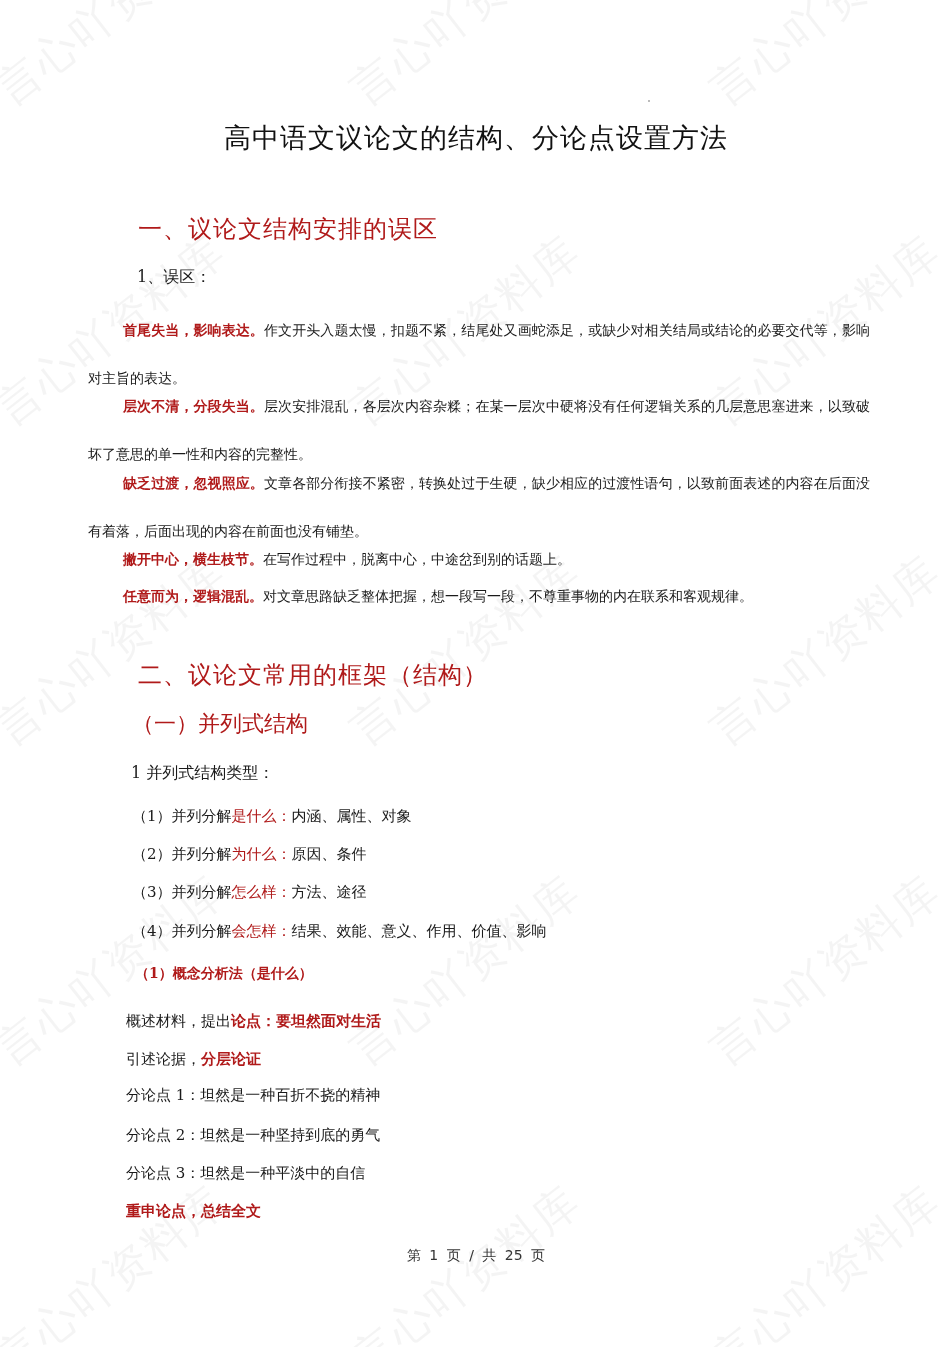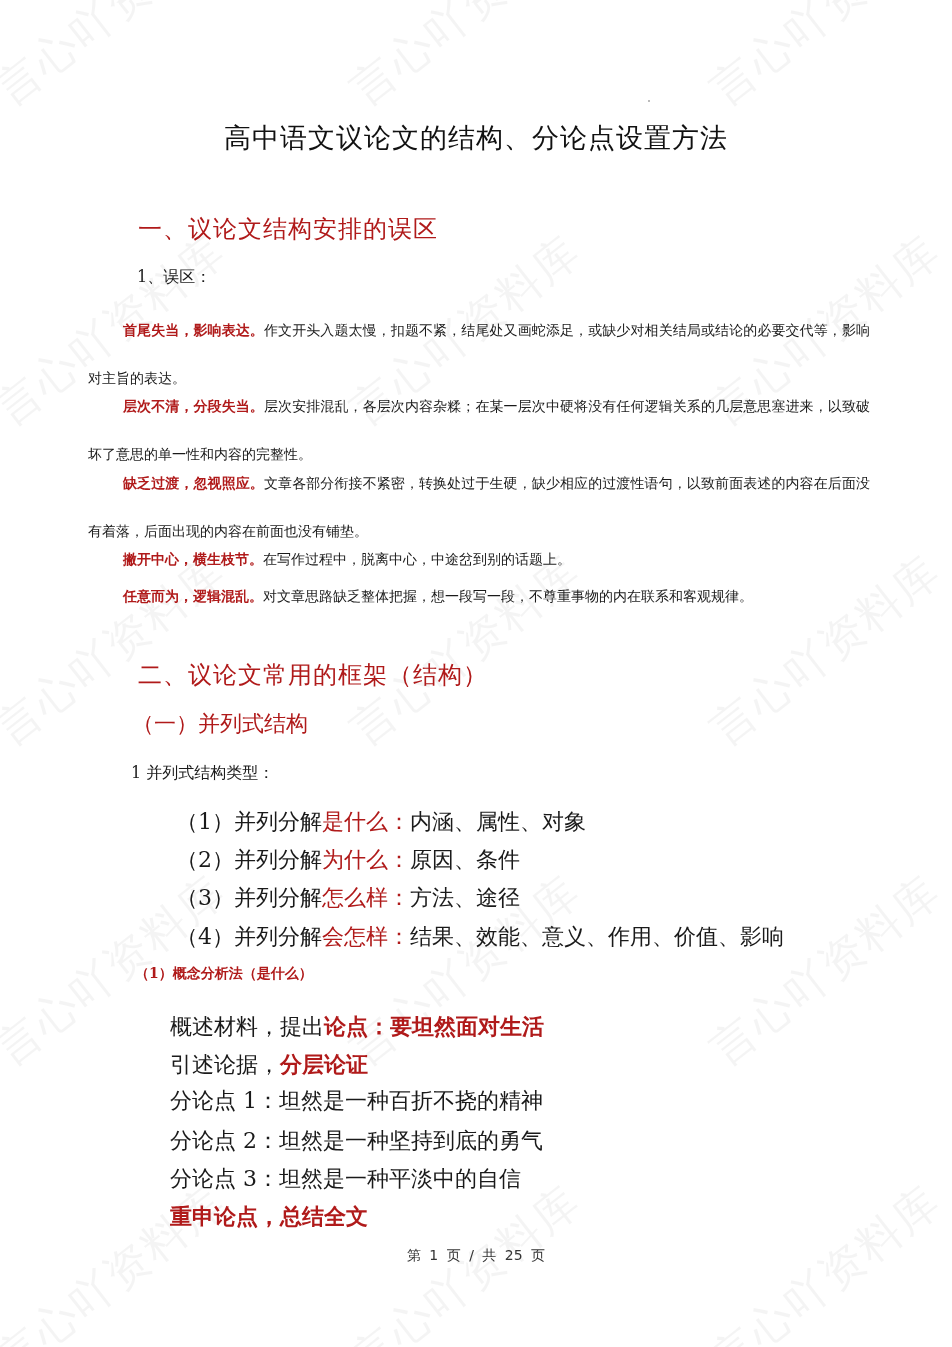--- a/index.html
+++ b/index.html
@@ -13,21 +13,21 @@
   .abs { position:absolute; white-space:nowrap; }
   .red { color:#b01a1a; }
   .title { left:0; width:952px; text-align:center; top:120px; font-size:27px; color:#111; letter-spacing:1px; }
   .h1 { font-size:24px; color:#b01a1a; letter-spacing:1px;text-align:right; }
   .h2 { font-size:22px; color:#b01a1a; }
   .h3 { font-size:14px; color:#b01a1a; font-weight:bold; }
   .sub { font-size:16px; color:#1a1a1a; }
   .body { font-size:14px; line-height:48px; color:#1a1a1a; }
   .para { position:absolute; left:88px; width:782px; white-space:normal; text-indent:35px; text-align:justify; }
   .lead { color:#b01a1a; font-weight:bold; }
-  .item { font-size:22px;margin-left:44px; }
+  .item { font-size:15px; }
   .footer { left:0; width:952px; text-align:center; top:1247px; font-size:14px;
             font-family:"DejaVu Sans","Liberation Sans",sans-serif; color:#333; word-spacing:4px; }
   .dot { position:absolute; left:648px; top:100px; width:2px; height:2px; background:#bbb; }
 </style>
 </head>
 <body>
 
 <div class="wm-layer">
   <div class="wm" style="left:20px;top:60px">言心吖资料库</div>
   <div class="wm" style="left:375px;top:60px">言心吖资料库</div>

